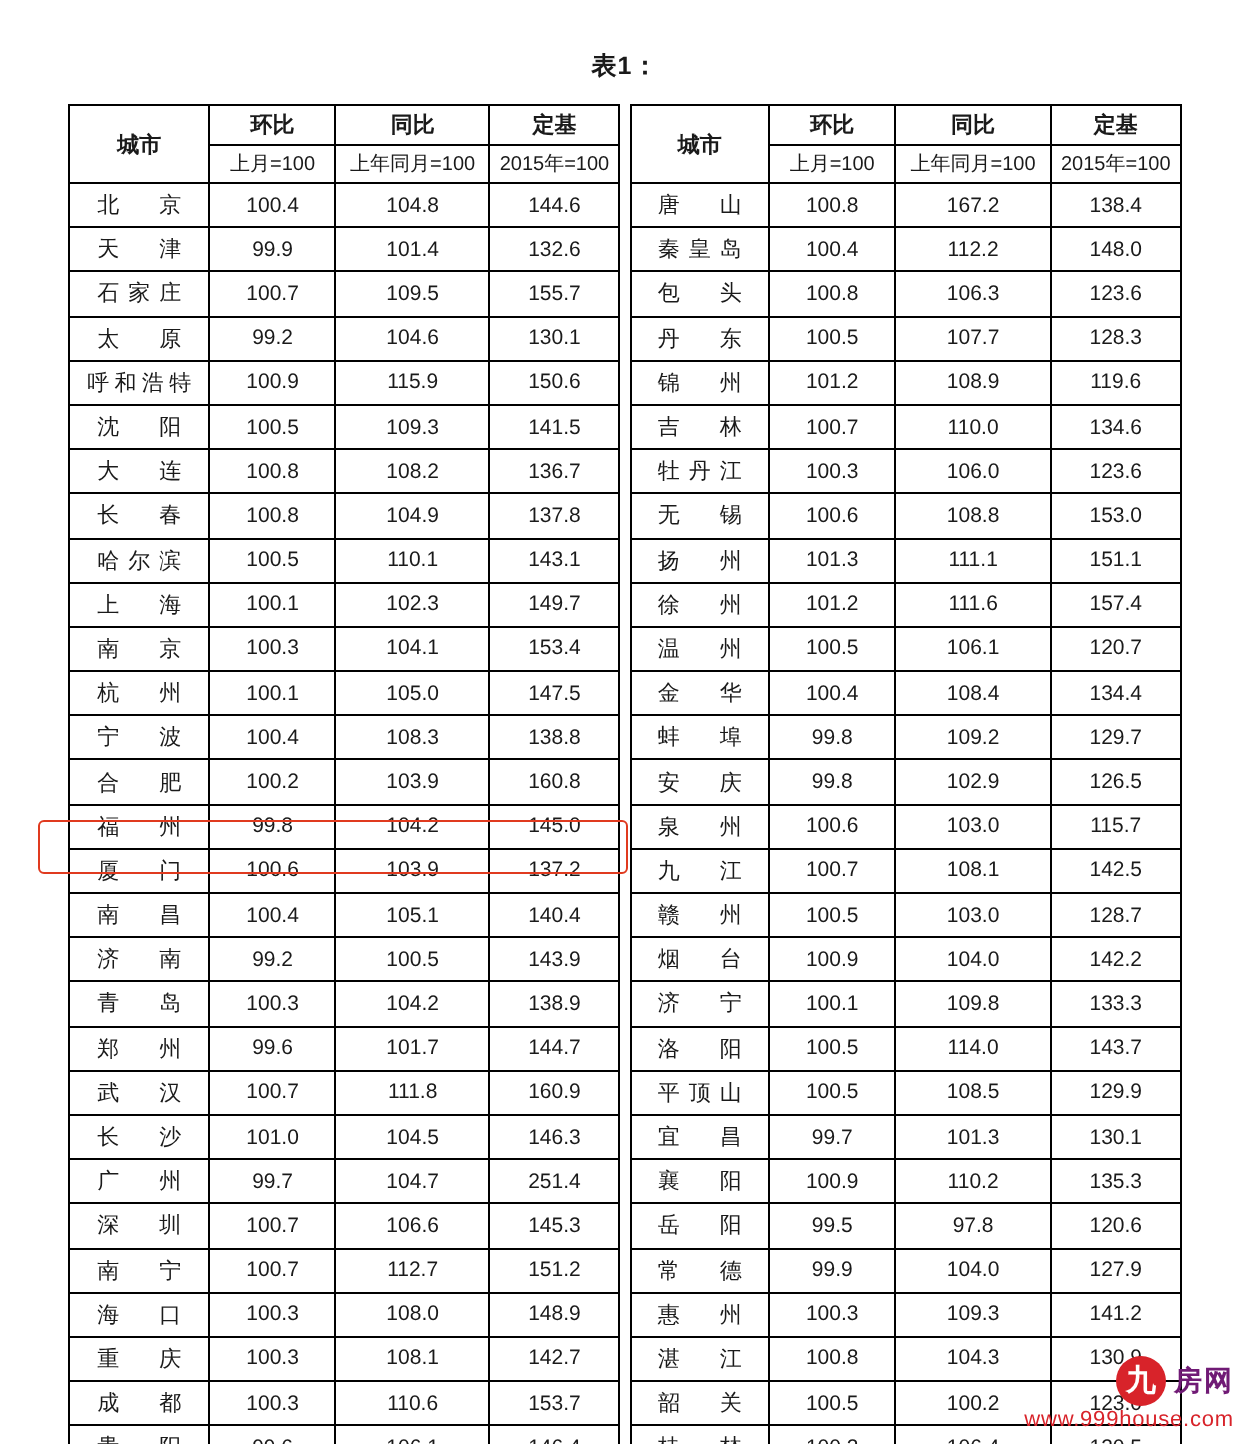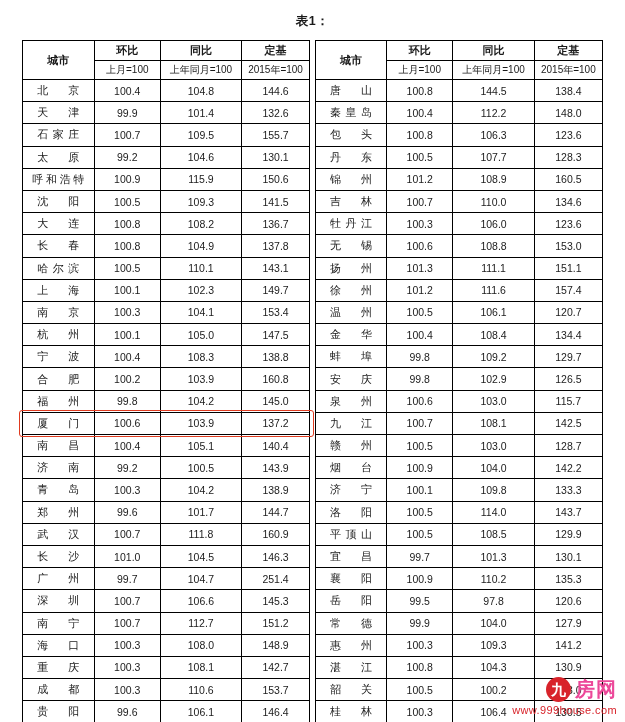--- a/index.html
+++ b/index.html
@@ -13,21 +13,21 @@
     font-family: "Liberation Sans", sans-serif;
     color: #1a1a1a;
     position: relative;
     overflow: hidden;
   }
   .page {
     width: 625px;
     height: 722px;
     position: relative;
     box-sizing: border-box;
-    padding: 0;
+    padding: 12px;
   }
   .title-row {
     display: flex;
     justify-content: center;
     align-items: baseline;
     padding-top: 13px;
     padding-bottom: 10px;
     gap: 10px;
   }
   .title-label {
@@ -127,23 +127,23 @@
     background: #d8232a;
     color: #fff;
     font-size: 15px;
     font-weight: bold;
     display: flex;
     align-items: center;
     justify-content: center;
     line-height: 1;
   }
   .wm-name {
-    font-size: 20px;
+    font-size: 14px;
     font-weight: bold;
-    color: #ec4899;
+    color: #701a75;
     letter-spacing: 1px;
   }
   .wm-url {
     font-size: 11px;
     color: #d8232a;
     letter-spacing: 0.4px;
     margin-top: 1px;
     text-align: right;
   }
 </style>
@@ -363,21 +363,21 @@
         <tr class="sub">
           <th>上月=100</th>
           <th>上年同月=100</th>
           <th>2015年=100</th>
         </tr>
       </thead>
       <tbody id="right-body">
           <tr>
             <td><span class="city-name">唐山</span></td>
             <td class="num">100.8</td>
-            <td class="num">144.5</td>
+            <td class="num">167.2</td>
             <td class="num">138.4</td>
           </tr>
           <tr>
             <td><span class="city-name">秦皇岛</span></td>
             <td class="num">100.4</td>
             <td class="num">112.2</td>
             <td class="num">148.0</td>
           </tr>
           <tr>
             <td><span class="city-name">包头</span></td>
@@ -388,21 +388,21 @@
           <tr>
             <td><span class="city-name">丹东</span></td>
             <td class="num">100.5</td>
             <td class="num">107.7</td>
             <td class="num">128.3</td>
           </tr>
           <tr>
             <td><span class="city-name">锦州</span></td>
             <td class="num">101.2</td>
             <td class="num">108.9</td>
-            <td class="num">160.5</td>
+            <td class="num">119.6</td>
           </tr>
           <tr>
             <td><span class="city-name">吉林</span></td>
             <td class="num">100.7</td>
             <td class="num">110.0</td>
             <td class="num">134.6</td>
           </tr>
           <tr>
             <td><span class="city-name">牡丹江</span></td>
             <td class="num">100.3</td>

